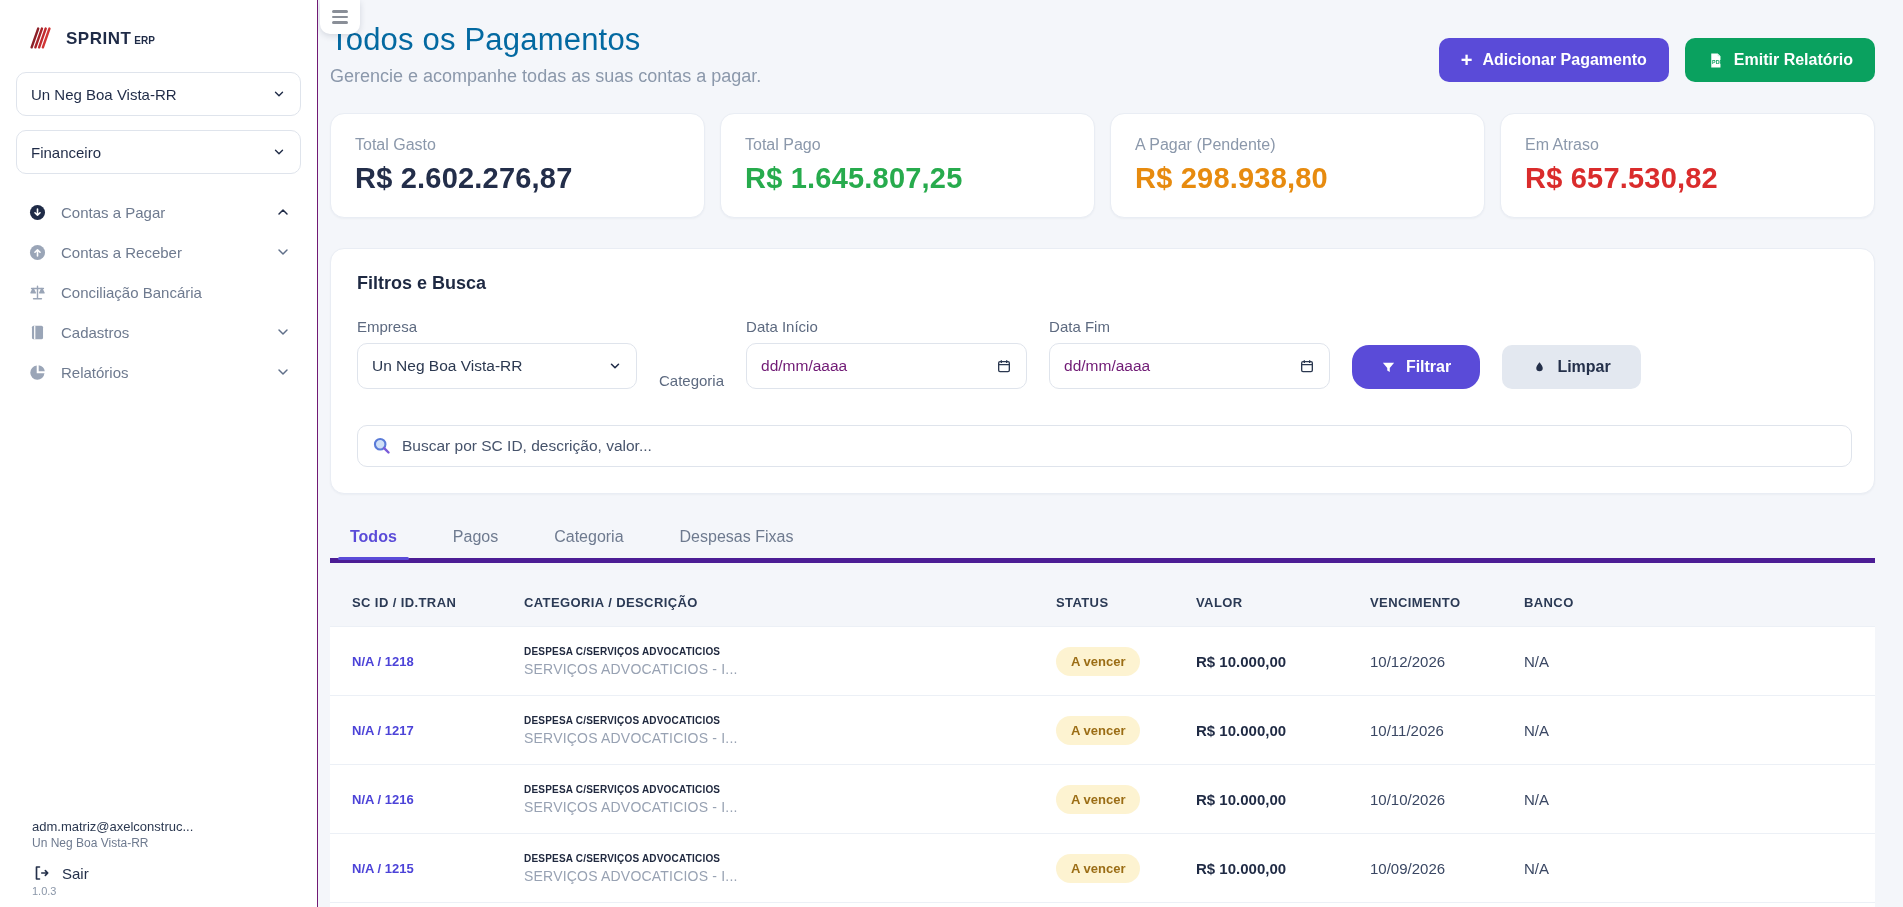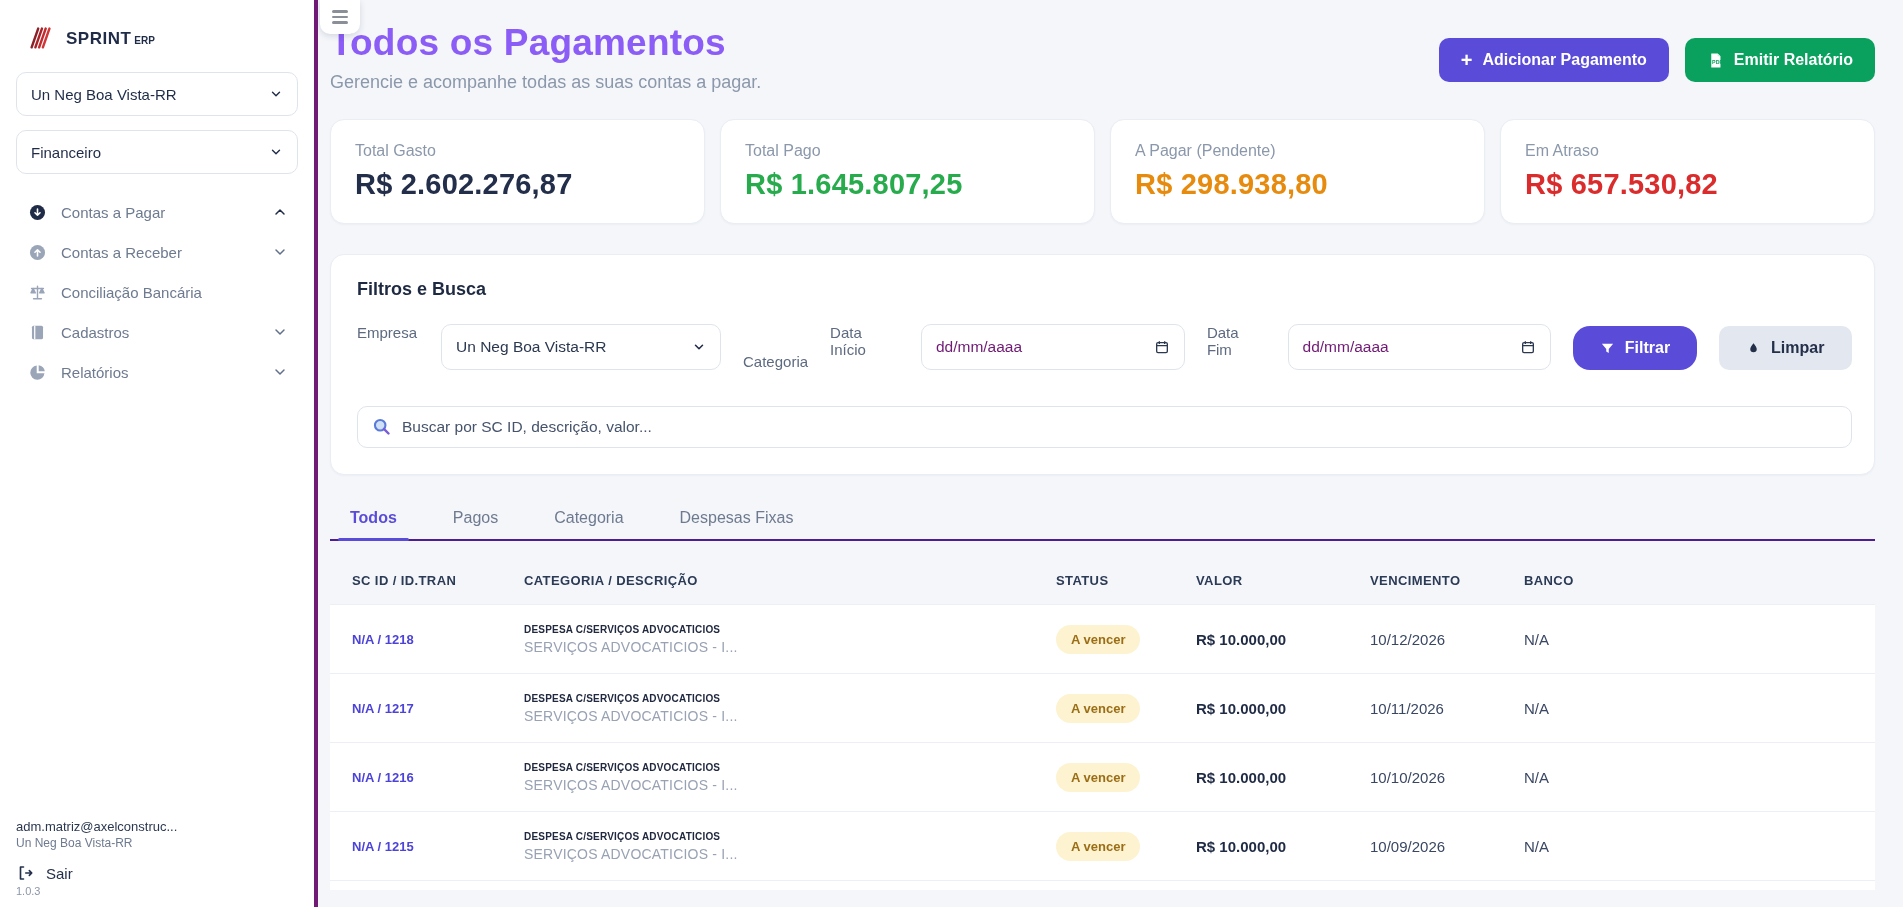--- a/index.html
+++ b/index.html
@@ -2,89 +2,89 @@
 <html><head>
 <meta charset="utf-8">
 <style>
   * { margin:0; padding:0; box-sizing:border-box; }
   html,body { width:1903px; height:907px; overflow:hidden; background:#f4f6fa;
               font-family:"Liberation Sans", sans-serif; }
   .app { display:flex; width:1903px; height:907px; }
 
   
   .sidebar { width:318px; min-width:318px; height:907px; background:#ffffff;
-             border-right:4px solid #701a75; position:relative; padding:14px 16px 0 16px; }
+             border-right:1px solid #701a75; position:relative; padding:14px 16px 0 16px; }
   .brand { display:flex; align-items:center; gap:10px; padding:8px 0 16px 10px; }
   .brand-name { font-size:17px; font-weight:800; color:#1f2b47; letter-spacing:.5px; }
   .brand-suffix { font-size:10px; font-weight:800; color:#1f2b47; margin-left:3px; }
   .side-select { display:flex; align-items:center; justify-content:space-between;
                  height:44px; border:1px solid #dfe4ec; border-radius:10px;
                  padding:0 14px; margin-bottom:14px; background:#fff; cursor:pointer;
                  font-size:15px; color:#1f2b47; }
   .menu { margin-top:18px; }
   .menu-item { display:flex; align-items:center; gap:14px; height:40px;
                padding:0 10px 0 12px; color:#6e7a8f; font-size:15px; cursor:pointer; }
   .menu-item .mi-icon { width:19px; height:19px; display:flex; color:#9aa5b7; }
   .menu-item.active .mi-icon { color:#1f2b47; }
   .menu-item .chev { margin-left:auto; width:16px; height:16px; color:#60708a; }
   .menu-item.active .chev { color:#1f2b47; }
-  .side-footer { position:absolute; left:16px; bottom:10px; width:280px; }
+  .side-footer { position:absolute; left:32px; bottom:10px; width:280px; }
   .sf-email { font-size:13px; color:#2b3850; white-space:nowrap; overflow:hidden; }
   .sf-unit  { font-size:12px; color:#6e7a8f; margin-top:2px; }
   .sf-logout{ display:flex; align-items:center; gap:12px; margin-top:14px;
               font-size:15px; color:#24304a; cursor:pointer; }
   .sf-version { font-size:11px; color:#8a96a8; margin-top:3px; }
 
   
   .main { flex:1; position:relative; padding:0 28px 0 12px; overflow:hidden; }
   .hamburger { position:absolute; top:0; left:2px; width:40px; height:34px;
                background:#fff; border-radius:0 0 10px 10px; box-shadow:0 2px 6px rgba(30,40,70,.15);
                display:flex; align-items:center; justify-content:center; cursor:pointer; }
   .hamburger .bars { display:flex; flex-direction:column; gap:3px; }
   .hamburger .bars span { display:block; width:16px; height:2.5px; background:#8a8f98; border-radius:2px; }
 
   .page-header { display:flex; align-items:flex-start; justify-content:space-between; margin-top:22px; }
-  .page-title { font-size:37px; font-weight:700; color:#8b5cf6; letter-spacing:.2px; }
+  .page-title { font-size:31px; font-weight:400; color:#0369a1; letter-spacing:.2px; }
   .page-subtitle { font-size:18px; color:#8b98ab; margin-top:8px; }
   .header-actions { display:flex; gap:16px; margin-top:16px; }
   .btn { display:flex; align-items:center; gap:10px; height:44px; border:none;
          border-radius:10px; padding:0 22px; font-size:16px; font-weight:700;
          color:#fff; cursor:pointer; font-family:"Liberation Sans",sans-serif; }
   .btn-add { background:#5a4bd8; }
   .btn-report { background:#0aa15f; }
   .btn .plus { font-size:20px; font-weight:700; line-height:1; }
 
   .stats { display:flex; gap:15px; margin-top:26px; }
   .stat-card { flex:1; background:#fff; border:1px solid #e9edf4; border-radius:14px;
                padding:22px 24px; box-shadow:0 1px 2px rgba(30,40,70,.04); }
   .stat-label { font-size:16px; color:#8b98ab; }
   .stat-value { font-size:29px; font-weight:800; margin-top:8px; letter-spacing:.2px; }
 
   .filters-card { background:#fff; border:1px solid #e9edf4; border-radius:14px;
                   margin-top:30px; padding:24px 22px 26px 26px; box-shadow:0 1px 2px rgba(30,40,70,.04); }
   .filters-title { font-size:18px; font-weight:800; color:#1e2942; }
   .filter-row { display:flex; gap:22px; margin-top:24px; align-items:flex-end; }
-  .field { display:flex; flex-direction:row; gap:24px; }
+  .field { display:flex; flex-direction:column; gap:8px; }
   .field-label { font-size:15px; color:#5d6a80; }
   .control { display:flex; align-items:center; justify-content:space-between; gap:10px;
              height:46px; border:1px solid #dfe4ec; border-radius:10px; background:#fff;
              padding:0 14px; font-size:15.5px; color:#2b3850; cursor:pointer; }
   .w-select { width:280px; }
   .w-date { width:281px; color:#701a75;justify-content:space-between; }
   .chev-sm { width:14px; height:14px; color:#1f2b47; }
   .btn-filter { background:#5a4bd8; width:128px; justify-content:center;border-radius:17px; }
   .btn-clear { background:#e3e8f0; color:#24304a; width:139px; justify-content:center; }
   .search-wrap { position:relative; margin-top:36px; }
   .search-input { width:100%; height:42px; border:1px solid #dfe4ec; border-radius:10px;
                   padding:0 16px 0 44px; font-size:15.5px; color:#2b3850; outline:none;
                   font-family:"Liberation Sans",sans-serif; }
   .search-input::placeholder { color:#46536b; opacity:1; }
   .search-icon { position:absolute; left:14px; top:10px; width:21px; height:21px; }
 
-  .tabs { display:flex; margin-top:28px; border-bottom:2px solid #4c1d95; padding-left:16px; }
+  .tabs { display:flex; margin-top:28px; border-bottom:5px solid #4c1d95; padding-left:16px; }
   .tab { font-size:16px; color:#6e7a8f; padding:6px 4px 12px 4px; margin-right:48px;
          cursor:pointer; position:relative; }
   .tab.active { color:#5a4bd8; font-weight:700; }
   .tab.active::after { content:""; position:absolute; left:-8px; right:-8px; bottom:-2px;
                        height:3px; background:#5a4bd8; border-radius:3px; }
 
   .table { margin-top:32px; }
   .t-grid { display:grid; grid-template-columns:172px 532px 140px 174px 154px 1fr;
             align-items:center; padding-left:22px; }
   .t-head { padding-bottom:16px; }

